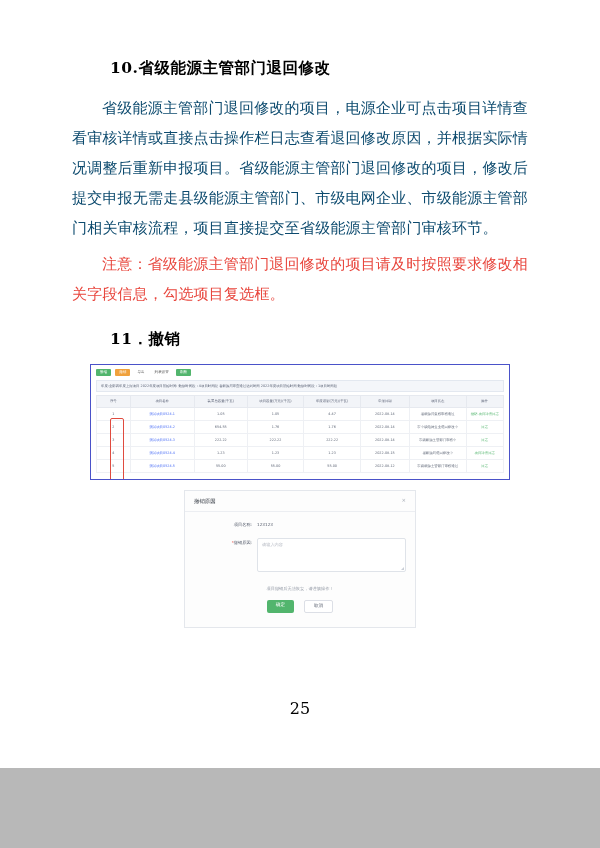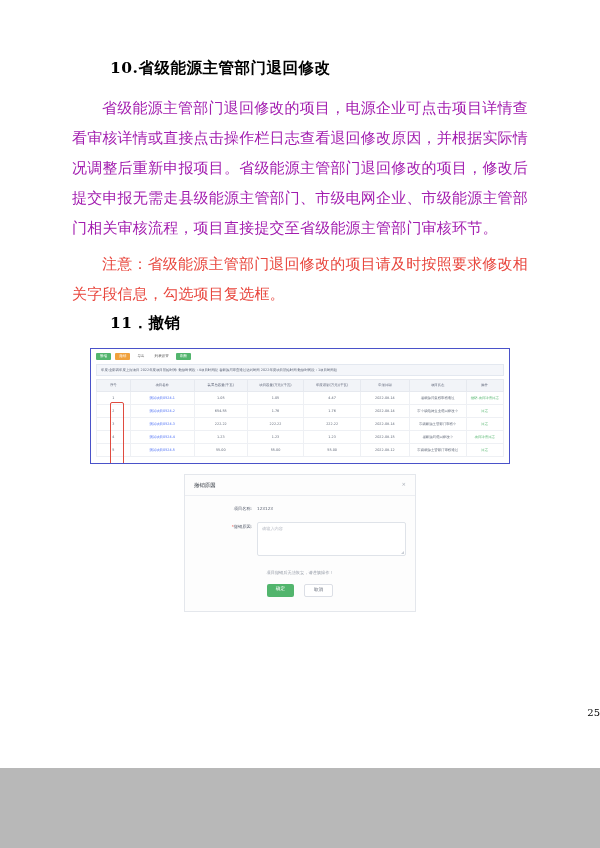--- a/index.html
+++ b/index.html
@@ -29,29 +29,29 @@
   h2.heading {
     font-family: "DejaVu Serif", "Liberation Serif", serif;
     font-size: 15.5px;
     font-weight: bold;
     color: #000;
     margin: 0 0 14px 0;
     padding-left: 38px;
     letter-spacing: 0.5px;
   }
   h2.heading.second {
-    margin-top: 4px;
+    margin-top: 20px;
     margin-bottom: 12px;
     padding-left: 38px;
   }
   p.para {
     font-family: "DejaVu Serif", "Liberation Serif", serif;
     font-size: 15px;
     line-height: 30px;
-    color: #a21caf;
+    color: #0c4a6e;
     margin: 0;
     text-align: justify;
     text-justify: inter-ideograph;
     text-indent: 2em;
     letter-spacing: 0.2px;
   }
   p.note {
     color: #e8453c;
     font-family: "DejaVu Serif", "Liberation Serif", serif;
     font-size: 15px;
@@ -231,23 +231,23 @@
     border-radius: 2px;
     line-height: 1;
   }
   .dlg-btn.primary { background: #52b56d; color: #fff; }
   .dlg-btn.ghost { background: #fff; border: 1px solid #dcdfe6; color: #5c6372; }
   .page-num {
     position: absolute;
     left: 0;
     right: 0;
     bottom: 50px;
-    text-align: right;
+    text-align: center;
     font-family: "DejaVu Serif", "Liberation Serif", serif;
-    font-size: 10px;
+    font-size: 16px;
     color: #000;
   }
 </style>
 </head>
 <body>
 
 <div class="page">
   <div class="content">
 
     <h2 class="heading">10.省级能源主管部门退回修改</h2>

